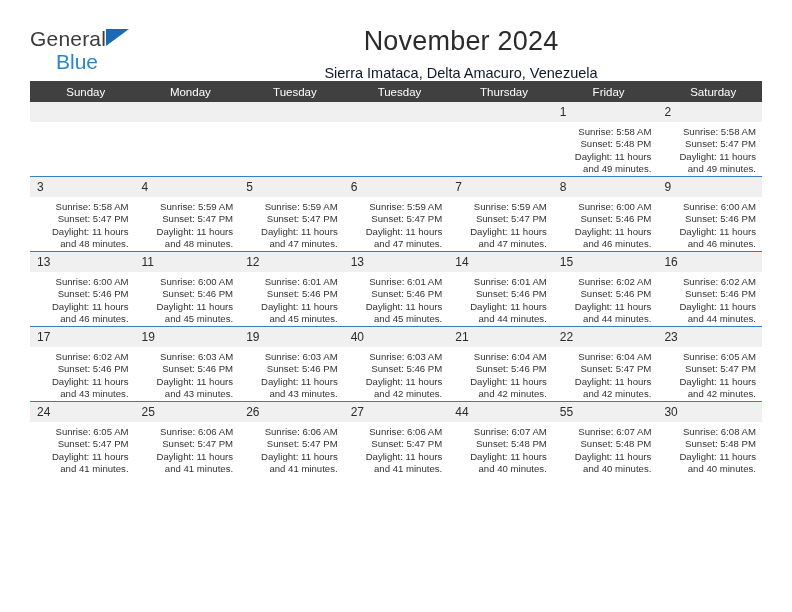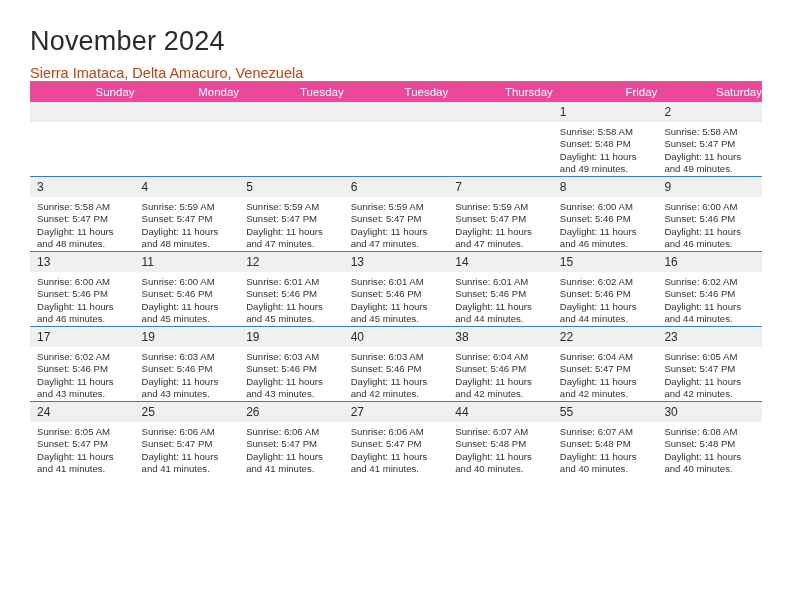--- a/index.html
+++ b/index.html
@@ -57,51 +57,51 @@
   .brand-bottom {
     display: block;
     font-size: 21px;
     color: #2a85d0;
     line-height: 22px;
     margin-left: 26px;
     margin-top: 1px;
     font-weight: 400;
   }
   .titles {
-    text-align: left;
+    text-align: center;
     flex: 1;
   }
   .cal-title {
     font-size: 27px;
     font-weight: 400;
     color: #2b2b2b;
     line-height: 30px;
     letter-spacing: 0.2px;
   }
   .cal-subtitle {
     font-size: 14.5px;
     font-weight: 400;
-    color: #c2410c;
+    color: #0f172a;
     line-height: 18px;
     margin-top: 8px;
   }
 
   
   .calendar {
     margin-top: 9px;
     width: 732px;
     border-collapse: collapse;
     table-layout: fixed;
   }
   .calendar th {
-    background: #ec4899;
+    background: #404040;
     color: #ffffff;
     font-size: 11.5px;
     font-weight: 400;
-    text-align: right;
+    text-align: center;
     padding: 4px 0 4px 7px;
     height: 13px;
     border: none;
   }
   .calendar td {
     vertical-align: top;
     padding: 0;
     border: none;
     border-top: 1px solid #3a7ebf;
     height: 74px;
@@ -119,29 +119,35 @@
     padding: 3px 0 3px 7px;
     height: 14px;
     line-height: 14px;
   }
   .daynum.empty { color: transparent; }
   .details {
     padding: 4px 6px 0 7px;
     font-size: 9.6px;
     line-height: 12.4px;
     color: #333333;
+    text-align: right;
   }
   .details div { white-space: nowrap; }
 </style>
 </head>
 <body>
 
 <div class="page">
 
   <div class="header">
+    <div class="brand">
+      <span class="brand-top">General</span>
+      <span class="brand-tri"></span>
+      <span class="brand-bottom">Blue</span>
+    </div>
     <div class="titles">
       <div class="cal-title">November 2024</div>
       <div class="cal-subtitle">Sierra Imataca, Delta Amacuro, Venezuela</div>
     </div>
   </div>
 
   <table class="calendar">
     <thead>
       <tr>
         <th>Sunday</th>
@@ -401,21 +407,21 @@
               <div class="details">
                 <div>Sunrise: 6:03 AM</div>
                 <div>Sunset: 5:46 PM</div>
                 <div>Daylight: 11 hours</div>
                 <div>and 42 minutes.</div>
               </div>
             </div>
           </td>
           <td>
             <div class="daycell">
-              <div class="daynum">38</div>
+              <div class="daynum">21</div>
               <div class="details">
                 <div>Sunrise: 6:04 AM</div>
                 <div>Sunset: 5:46 PM</div>
                 <div>Daylight: 11 hours</div>
                 <div>and 42 minutes.</div>
               </div>
             </div>
           </td>
           <td>
             <div class="daycell">

